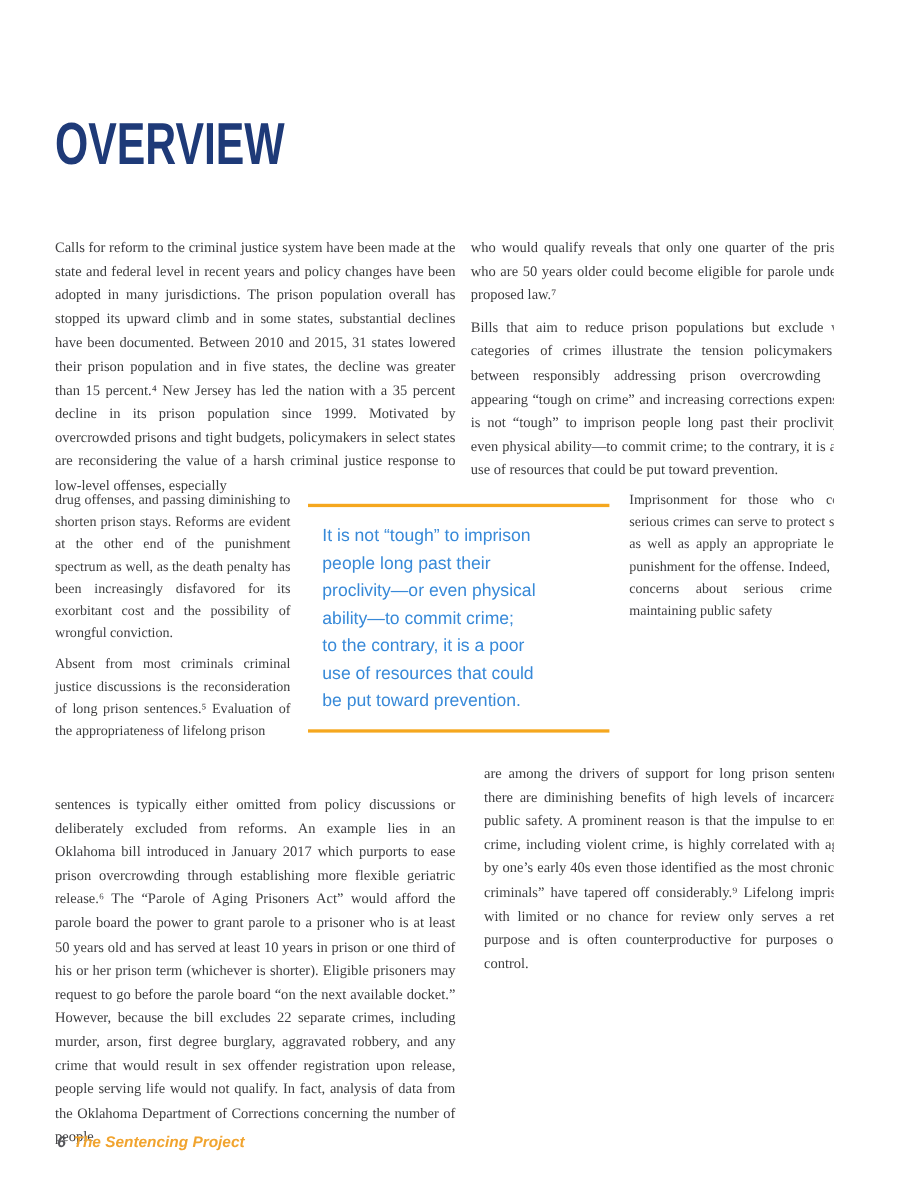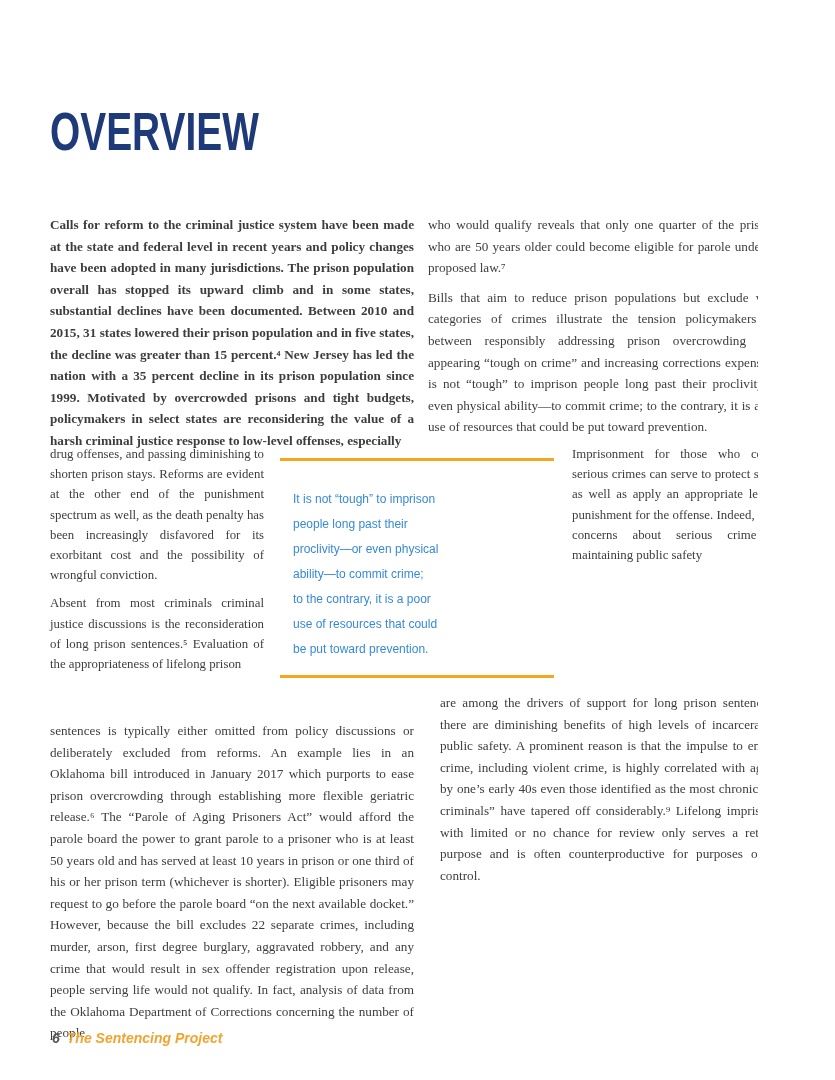--- a/index.html
+++ b/index.html
@@ -13,32 +13,32 @@
     font-size:54px; line-height:54px; color:var(--title-navy,#1e3a78);
     transform:scaleX(0.72); transform-origin:left top; white-space:nowrap;
   }
   .tblock {
     position:absolute; color:var(--body-text,#3d3d3f);
     font-size:13.2px; line-height:21.6px; text-align:justify;
   }
   .tblock p { margin:0 0 8px 0; }
   .tblock p:last-child { margin-bottom:0; }
   .narrow { font-size:12.8px; line-height:20.2px; }
-  #l1 { left:50px;  top:214px; width:364px;font-weight:bold; }
+  #l1 { left:50px;  top:214px; width:364px; }
   #l2 { left:50px;  top:444px; width:214px; }
   #l3 { left:50px;  top:720px; width:364px; }
   #r1 { left:428px; top:214px; width:360px; }
   #r2 { left:572px; top:444px; width:218px; }
   #r3 { left:440px; top:692px; width:360px; }
   .pullquote { position:absolute; left:280px; top:458px; width:274px; }
   .pullquote .rule { height:3px; background:var(--rule-orange,#f5a71e); }
   .pullquote p {
-    margin:0; padding:26px 2px 13px 13px;
+    margin:0; padding:14px 2px 13px 13px;
     font-family:"Liberation Sans", sans-serif;
-    font-size:12px; line-height:25px; color:var(--quote-blue,#3789d8);
+    font-size:16px; line-height:25px; color:var(--quote-blue,#3789d8);
     white-space:pre-line;
   }
   .footer {
     position:absolute; left:52px; top:1029px;
     font-family:"Liberation Sans", sans-serif; font-size:14px; font-weight:bold;
     line-height:18px;
     font-style:italic;
   }
   .footer .pagenum { color:var(--page-number-gray,#55565a); margin-right:7px; }
   .footer .org { color:var(--footer-gold,#f1a42f); }

